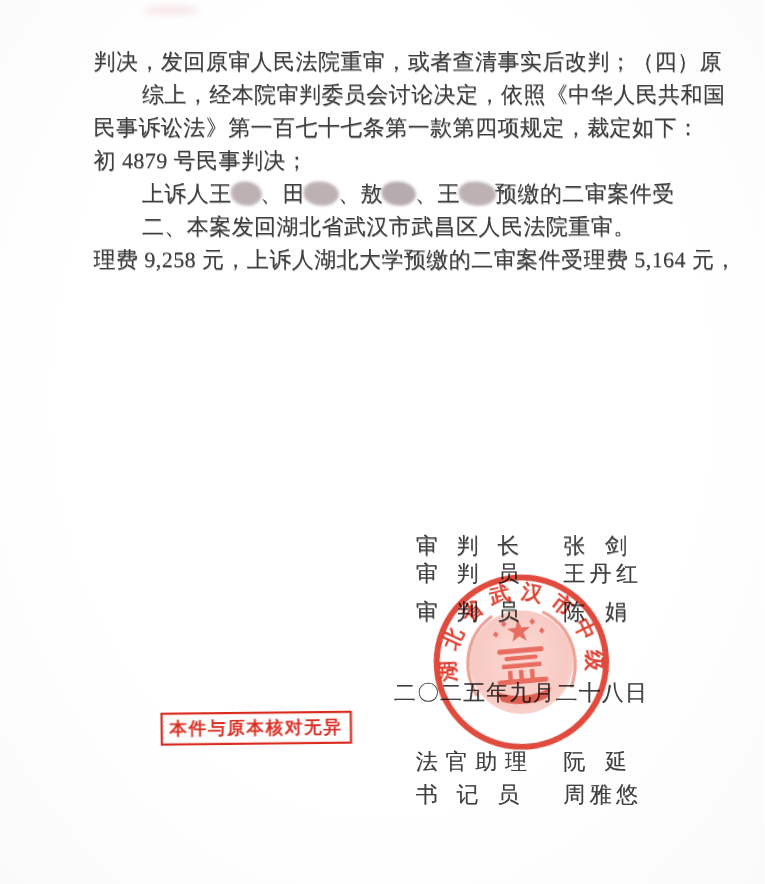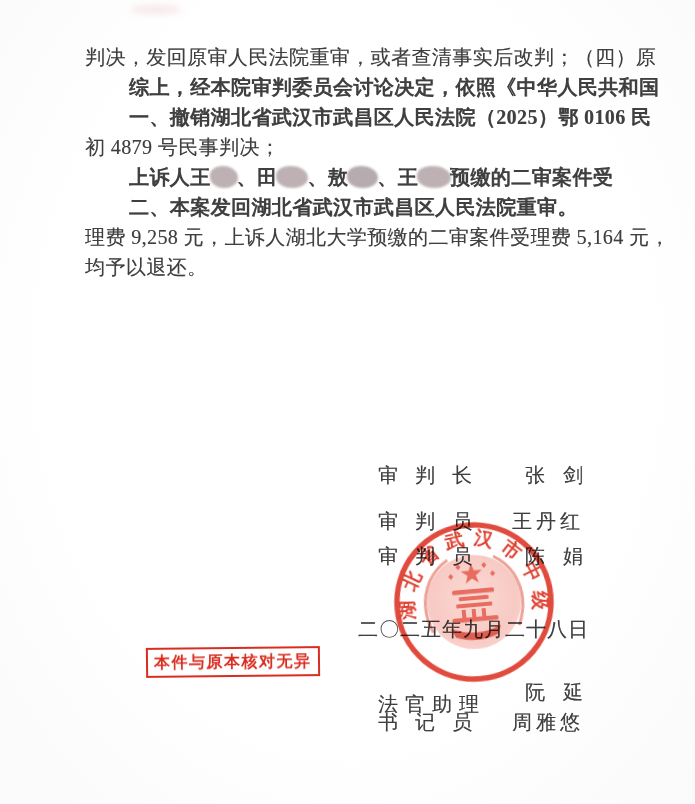--- a/index.html
+++ b/index.html
@@ -11,37 +11,37 @@
   .page{position:absolute;inset:0;background:
     radial-gradient(ellipse at 50% 45%, #ffffff 60%, #fafafa 100%);}
   
   .body-text{
     position:absolute;left:85px;top:42px;width:558px;
     font-size:20px;line-height:30px;color:#3f3f3f;
     letter-spacing:0.4px;
     text-shadow:0.3px 0.3px 0.5px rgba(90,90,90,.55);
   }
   .bl{height:30px;white-space:nowrap;}
-  .ind{text-indent:44px;font-weight:bold;}
+  .ind{text-indent:44px;}
   
   .blob{
     display:inline-block;height:22px;background:#b5a7aa;
     border-radius:42% 55% 48% 52%;filter:blur(1.3px);
     vertical-align:-4px;opacity:.88;margin:0 -1px;
   }
   .b1{width:28px}.b2{width:32px}.b3{width:31px;background:#aca0a4}.b4{width:34px}
   
   .sig-row{position:absolute;left:378px;width:270px;height:28px;
     font-size:20px;color:#3f3f3f;white-space:nowrap;
     text-shadow:0.3px 0.3px 0.5px rgba(90,90,90,.55);}
   .sig-title{display:inline-block;}
   .t3{letter-spacing:17px;}
-  .t4{letter-spacing:7px;margin-top:12px;}
+  .t4{letter-spacing:7px;}
   .sig-name{position:absolute;left:134px;top:0;}
-  .n-wide{letter-spacing:18px;margin-left:13px;}
+  .n-wide{letter-spacing:18px;}
   .n-tight{letter-spacing:4px;}
   .doc-date{
     position:absolute;left:358px;top:616px;font-size:20px;color:#3f3f3f;
     letter-spacing:1px;white-space:nowrap;
     text-shadow:0.3px 0.3px 0.5px rgba(90,90,90,.55);
     font-family:Liberation Serif, serif;
   }
   
   .seal{
     position:absolute;left:389px;top:517px;width:170px;height:170px;
@@ -68,31 +68,30 @@
 </head>
 <body>
 
 <div class="page">
 
   <div class="artifact"></div>
 
   <div class="body-text">
     <div class="bl">判决，发回原审人民法院重审，或者查清事实后改判；（四）原</div>
     <div class="bl ind">综上，经本院审判委员会讨论决定，依照《中华人民共和国</div>
-    <div class="bl ind">一、撤销湖北省武汉市武昌区人民法院（2025）鄂 0106 民</div>
+    <div class="bl">民事诉讼法》第一百七十七条第一款第四项规定，裁定如下：</div>
     <div class="bl">初 4879 号民事判决；</div>
     <div class="bl ind">
       <span>上诉人王</span><span class="blob b1"></span><span>、田</span><span class="blob b2"></span><span>、敖</span><span class="blob b3"></span><span>、王</span><span class="blob b4"></span><span>预缴的二审案件受</span>
     </div>
     <div class="bl ind">二、本案发回湖北省武汉市武昌区人民法院重审。</div>
     <div class="bl">理费 9,258 元，上诉人湖北大学预缴的二审案件受理费 5,164 元，</div>
-    <div class="bl">均予以退还。</div>
   </div>
 
-  <div class="sig-row" style="top:462px">
+  <div class="sig-row" style="top:483px">
     <span class="sig-title t3">审判长</span>
     <span class="sig-name n-wide">张剑</span>
   </div>
   <div class="sig-row" style="top:508px">
     <span class="sig-title t3">审判员</span>
     <span class="sig-name n-tight">王丹红</span>
   </div>
   <div class="sig-row" style="top:543px">
     <span class="sig-title t3">审判员</span>
     <span class="sig-name n-wide">陈娟</span>

